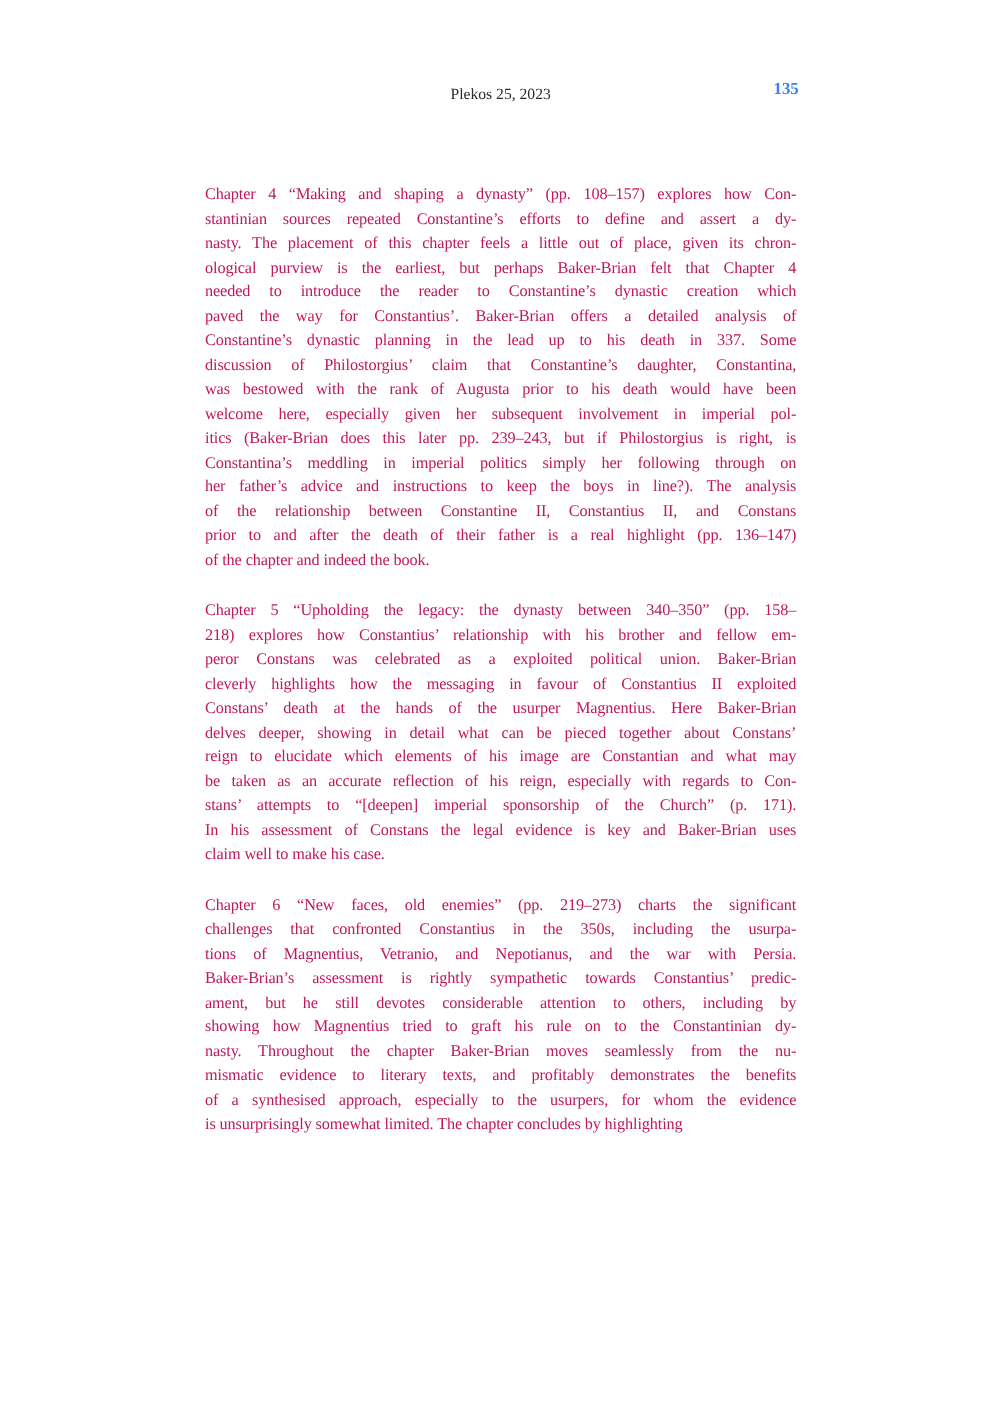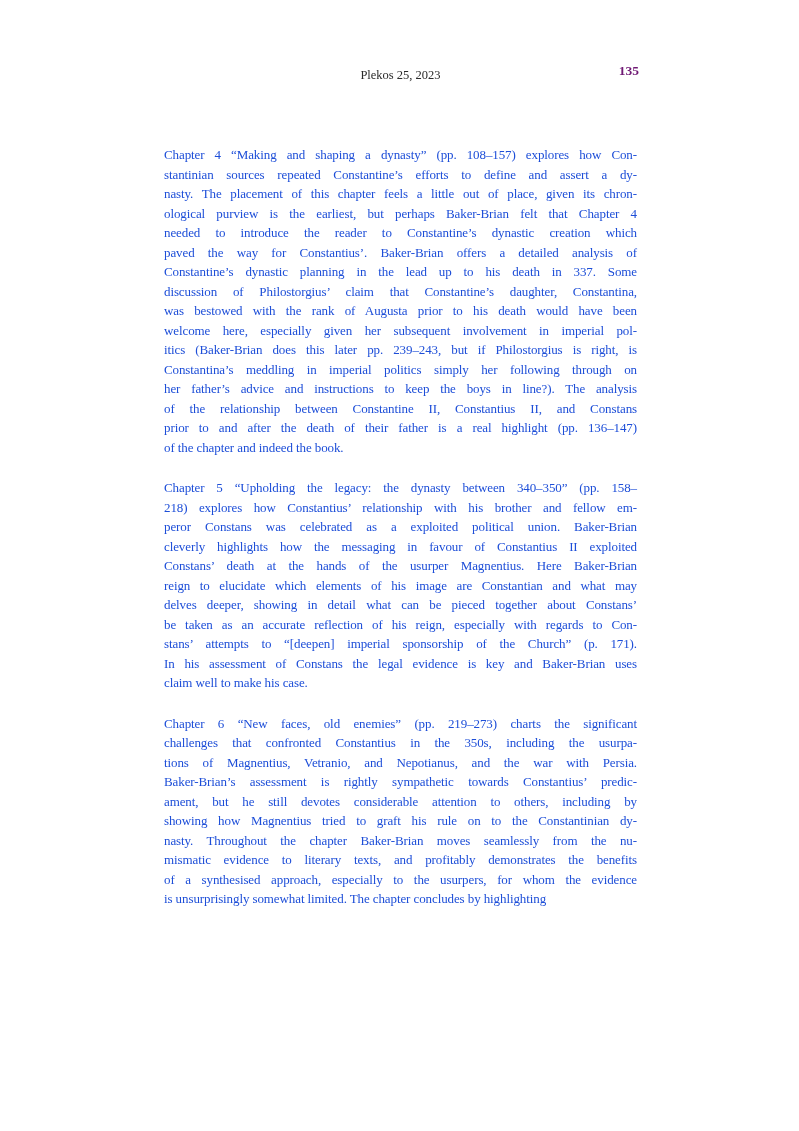--- a/index.html
+++ b/index.html
@@ -28,28 +28,28 @@
     font-size: 12.5px;
     line-height: 15px;
     color: #2a2a2a;
   }
   .pagenum {
     position: absolute;
     right: -2px;
     top: -5px;
     font-size: 13.5px;
     font-weight: bold;
-    color: #701a75;
+    color: #3b82f6;
   }
   .body {
     margin-top: 62px;
     font-size: 13px;
     line-height: 19.5px;
     letter-spacing: -0.1px;
-    color: #1d4ed8;
+    color: #be185d;
   }
   .paragraph + .paragraph {
     margin-top: 21px;
   }
   .line {
     text-align: justify;
     text-align-last: justify;
     white-space: normal;
   }
   .line.last {
@@ -83,22 +83,22 @@
           <div class="line">of the relationship between Constantine II, Constantius II, and Constans</div>
           <div class="line">prior to and after the death of their father is a real highlight (pp. 136–147)</div>
           <div class="line last">of the chapter and indeed the book.</div>
         </div>
         <div class="paragraph">
           <div class="line">Chapter 5 “Upholding the legacy: the dynasty between 340–350” (pp. 158–</div>
           <div class="line">218) explores how Constantius’ relationship with his brother and fellow em-</div>
           <div class="line">peror Constans was celebrated as a exploited political union. Baker-Brian</div>
           <div class="line">cleverly highlights how the messaging in favour of Constantius II exploited</div>
           <div class="line">Constans’ death at the hands of the usurper Magnentius. Here Baker-Brian</div>
+          <div class="line">delves deeper, showing in detail what can be pieced together about Constans’</div>
           <div class="line">reign to elucidate which elements of his image are Constantian and what may</div>
-          <div class="line">delves deeper, showing in detail what can be pieced together about Constans’</div>
           <div class="line">be taken as an accurate reflection of his reign, especially with regards to Con-</div>
           <div class="line">stans’ attempts to “[deepen] imperial sponsorship of the Church” (p. 171).</div>
           <div class="line">In his assessment of Constans the legal evidence is key and Baker-Brian uses</div>
           <div class="line last">claim well to make his case.</div>
         </div>
         <div class="paragraph">
           <div class="line">Chapter 6 “New faces, old enemies” (pp. 219–273) charts the significant</div>
           <div class="line">challenges that confronted Constantius in the 350s, including the usurpa-</div>
           <div class="line">tions of Magnentius, Vetranio, and Nepotianus, and the war with Persia.</div>
           <div class="line">Baker-Brian’s assessment is rightly sympathetic towards Constantius’ predic-</div>

